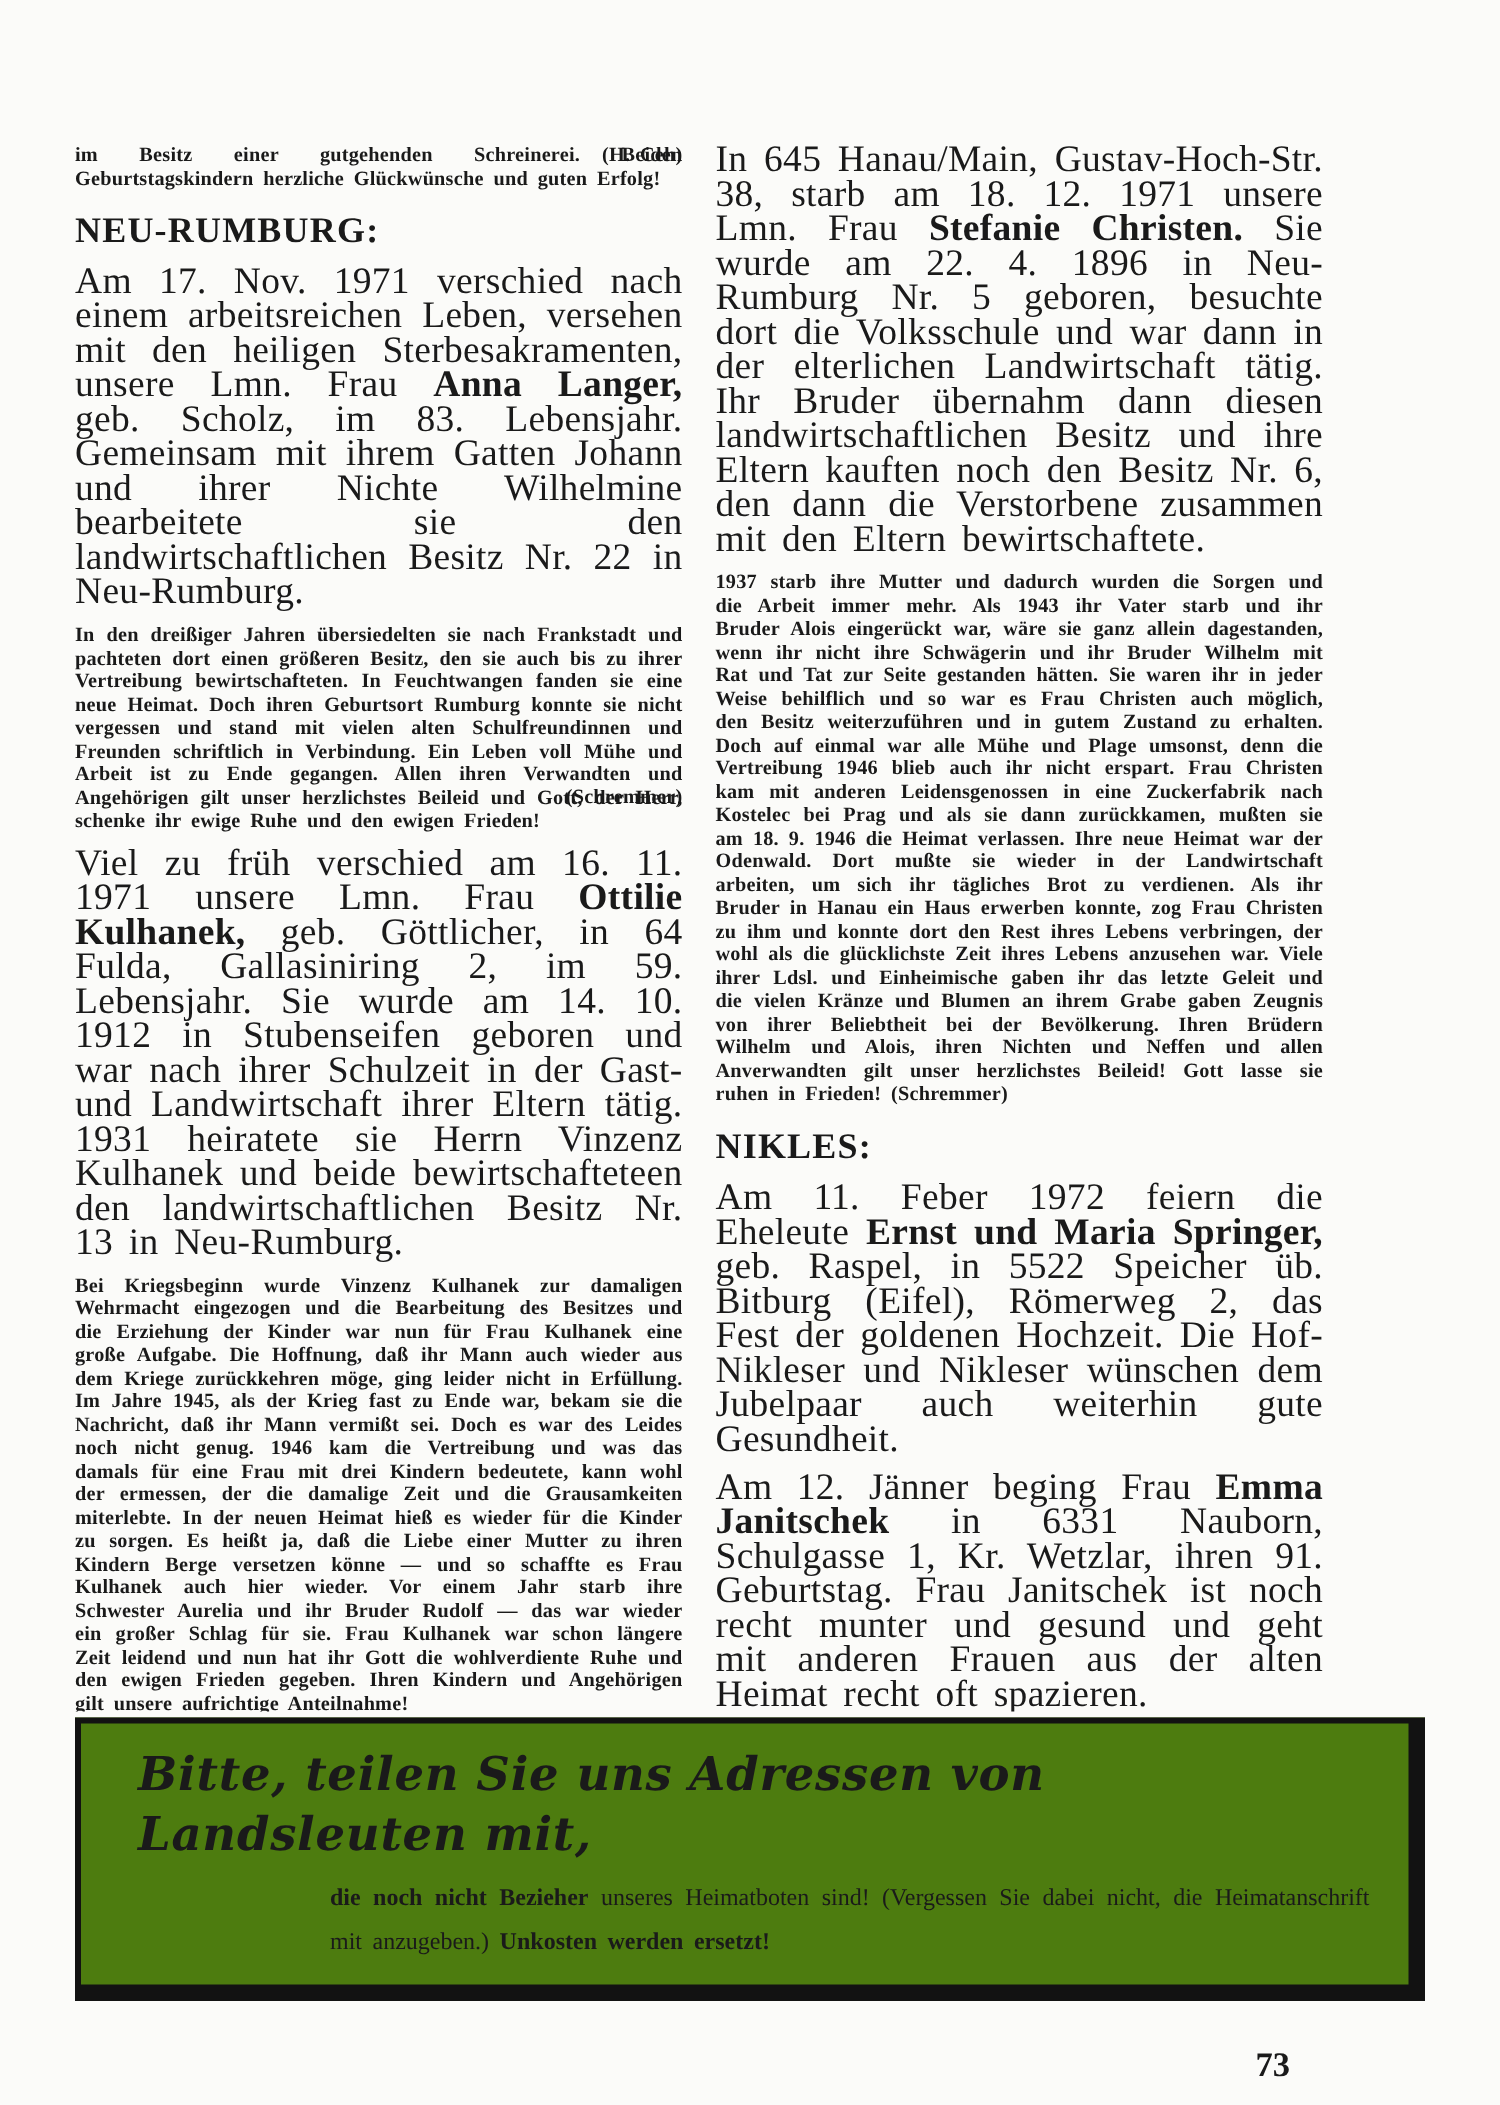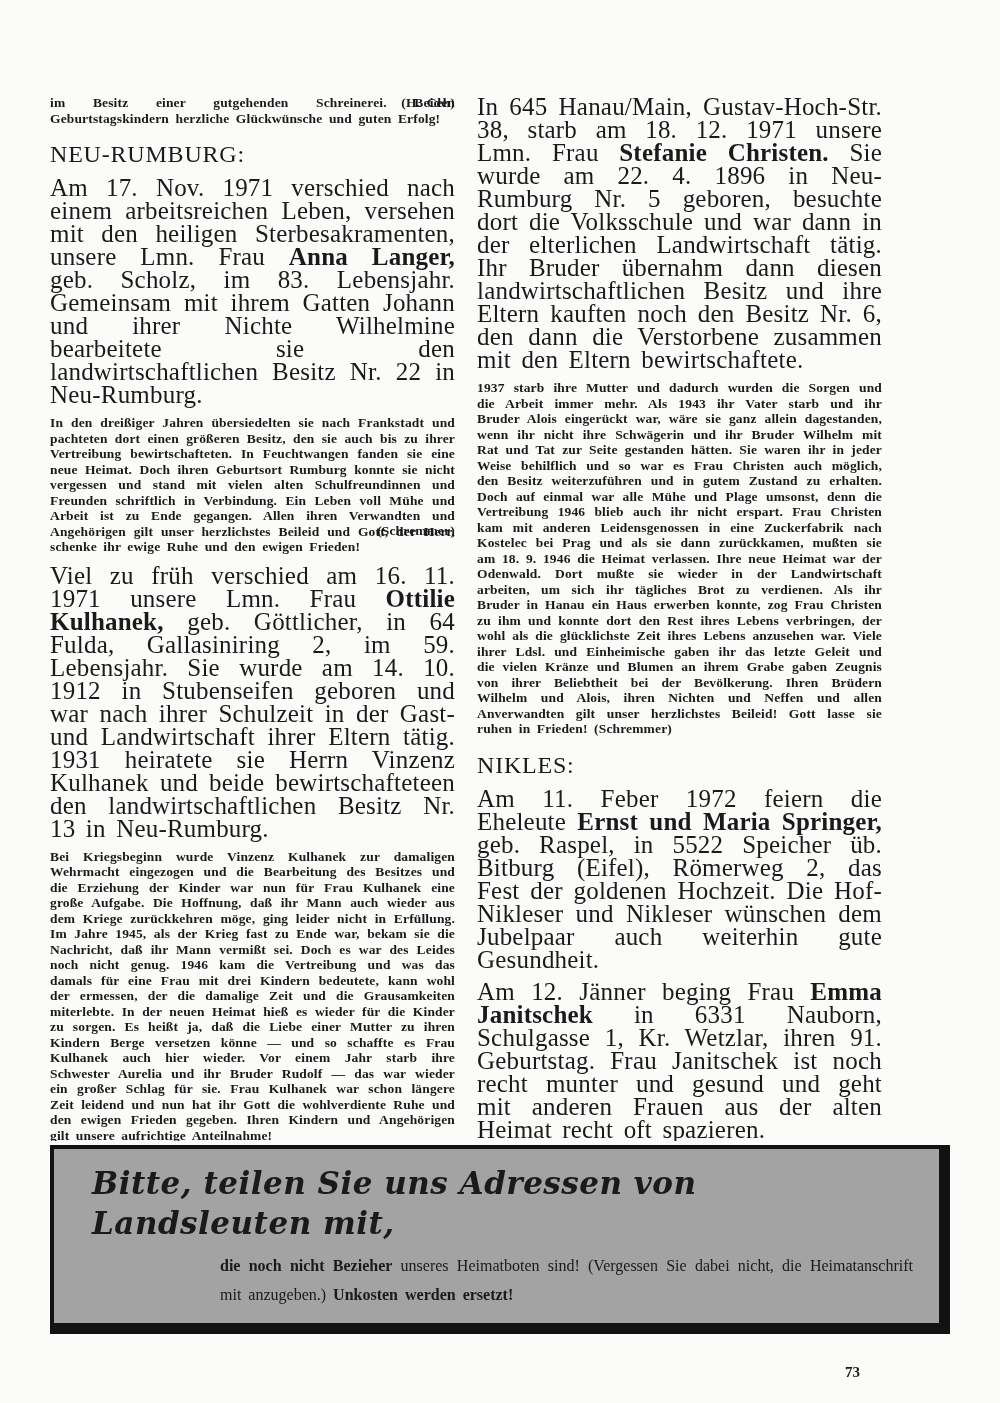--- a/index.html
+++ b/index.html
@@ -19,54 +19,54 @@
     text-align:justify;
     word-spacing:4px;letter-spacing:0.2px;
   }
   .small{
     font-size:13.5px;line-height:15.5px;
     font-weight:bold;
     text-align:justify;
     word-spacing:3px;letter-spacing:0.15px;
   }
   .h1{
-    font-size:24px;font-weight:normal;
+    font-size:24px;font-weight:bold;
     letter-spacing:0.8px;
     margin:15px 0 8px 0;
   }
   .sigwrap{position:relative;}
   .sig-abs{position:absolute;right:0;bottom:16px;font-weight:bold;}
   .sig-line{text-align:right;margin:0 2px 0 0;}
   .notice-box{
     box-sizing:border-box;
     width:900px;
     margin-top:4px;
     border:4px solid #121212;
     border-right-width:11px;
     border-bottom-width:11px;
     padding:10px 18px 14px 18px;
-    background:#a3a3a3;
+    background:#4d7c0f;
   }
   .notice-head{
     font-family:"DejaVu Serif", serif;
     font-style:italic;font-weight:bold;
     font-size:31px;line-height:40px;
     letter-spacing:0.5px;
     margin:4px 0 8px 20px;
   }
   .notice-body{
     font-size:16px;line-height:29px;
     text-align:justify;
     word-spacing:3px;
     margin:0 8px 0 148px;
   }
   .pagenum{
     text-align:right;
     font-weight:bold;
-    font-size:15px;
+    font-size:23px;
     margin:30px 22px 0 0;
   }
 </style>
 </head>
 <body>
 
 <div class="page">
 
   <div class="cols">
 

